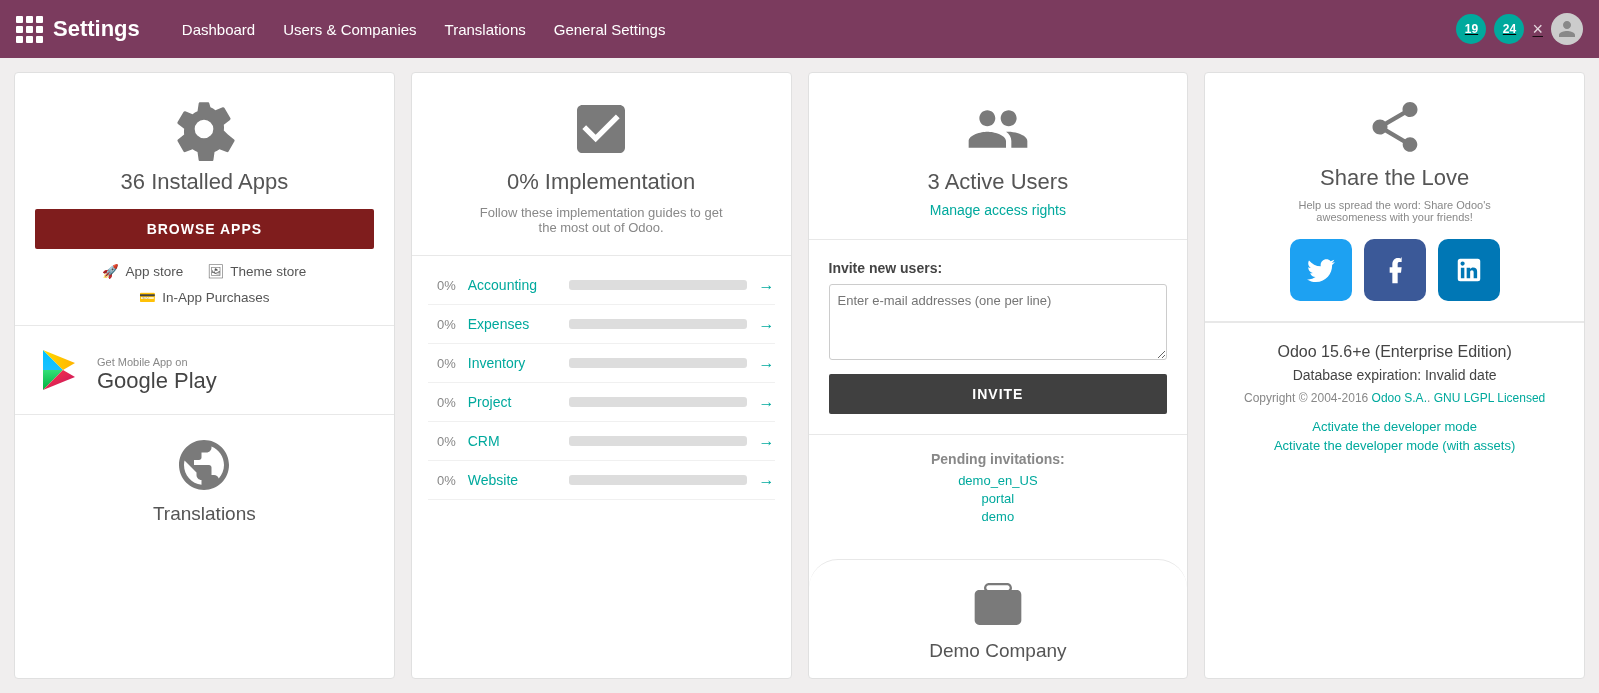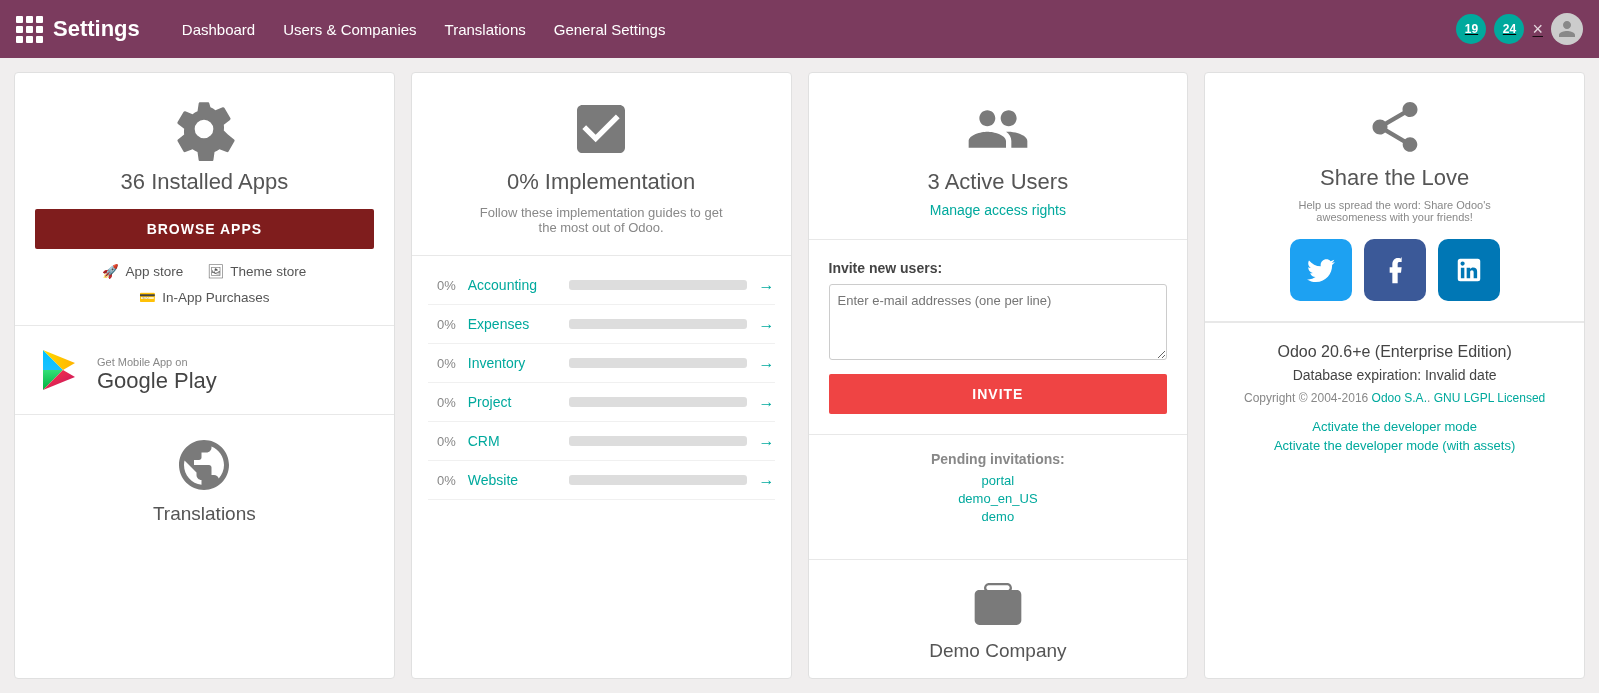--- a/index.html
+++ b/index.html
@@ -274,21 +274,21 @@
       height: 76px;
       border: 1px solid #ccc;
       border-radius: 3px;
       padding: 8px;
       font-size: 13px;
       color: #888;
       resize: vertical;
       font-family: inherit;
     }
     .invite-btn {
-      background: #ef4444;
+      background: #404040;
       color: #fff;
       border: none;
       width: 100%;
       padding: 12px 0;
       font-size: 14px;
       font-weight: bold;
       letter-spacing: 1px;
       cursor: pointer;
       border-radius: 2px;
       margin-top: 10px;
@@ -309,20 +309,21 @@
       cursor: pointer;
       display: block;
       margin: 3px 0;
     }
     
     .col3-bot {
       padding: 16px 20px;
       text-align: center;
       border-top: 1px solid #e8e8e8;
       margin-top: auto;
+      border-radius: 29px;
     }
     .col3-bot h3 {
       font-size: 19px;
       color: #555;
       font-weight: 400;
     }
 
     
     .col4-top {
       padding: 24px 20px 20px;
@@ -601,22 +602,22 @@
       <h2>3 Active Users</h2>
       <a class="manage-link" href="#">Manage access rights</a>
     </div>
     <div class="col3-invite">
       <div class="invite-label">Invite new users:</div>
       <textarea class="invite-textarea" id="invite-ta" placeholder="Enter e-mail addresses (one per line)" style=""></textarea>
       <button class="invite-btn">INVITE</button>
     </div>
     <div class="col3-pending">
       <div class="pending-title">Pending invitations:</div>
+      <span class="pending-item">demo_en_US</span>
       <span class="pending-item">portal</span>
-      <span class="pending-item">demo_en_US</span>
       <span class="pending-item">demo</span>
     </div>
     <div class="col3-bot">
       <div class="icon-container">
         <svg width="56" height="56" viewBox="0 0 24 24" fill="#7a7a7a">
           <path d="M20 6h-2.18c.07-.23.18-.46.18-.71C18 3.91 17.09 3 15.92 3h-7.8C7.09 3 6 3.91 6 5.29c0 .25.11.48.18.71H4c-1.1 0-2 .9-2 2v11c0 1.1.9 2 2 2h16c1.1 0 2-.9 2-2V8c0-1.1-.9-2-2-2zm-4 0H8c-.55 0-1-.45-1-1s.45-1 1-1h8c.55 0 1 .45 1 1s-.45 1-1 1z"></path>
         </svg>
       </div>
       <h3>Demo Company</h3>
     </div>
@@ -643,21 +644,21 @@
           </svg>
         </div>
         <div class="social-btn social-linkedin">
           <svg width="30" height="30" viewBox="0 0 24 24" fill="white">
             <path d="M19 3a2 2 0 0 1 2 2v14a2 2 0 0 1-2 2H5a2 2 0 0 1-2-2V5a2 2 0 0 1 2-2h14m-.5 15.5v-5.3a3.26 3.26 0 0 0-3.26-3.26c-.85 0-1.84.52-2.32 1.3v-1.11h-2.79v8.37h2.79v-4.93c0-.77.62-1.4 1.39-1.4a1.4 1.4 0 0 1 1.4 1.4v4.93h2.79M6.88 8.56a1.68 1.68 0 0 0 1.68-1.68c0-.93-.75-1.69-1.68-1.69a1.69 1.69 0 0 0-1.69 1.69c0 .93.76 1.68 1.69 1.68m1.39 9.94v-8.37H5.5v8.37h2.77z"></path>
           </svg>
         </div>
       </div>
     </div>
     <div class="col4-info">
-      <div class="odoo-version">Odoo 20.6+e (Enterprise Edition)</div>
+      <div class="odoo-version">Odoo 15.6+e (Enterprise Edition)</div>
       <div class="db-expiry">Database expiration: Invalid date</div>
       <div class="copyright">
         <span>Copyright © 2004-2016</span>
         <a href="#">Odoo S.A.</a>.
         <a href="#">GNU LGPL Licensed</a>
       </div>
       <a href="#" class="dev-mode-link">Activate the developer mode</a>
       <a href="#" class="dev-mode-link">Activate the developer mode (with assets)</a>
     </div>
   </div>

